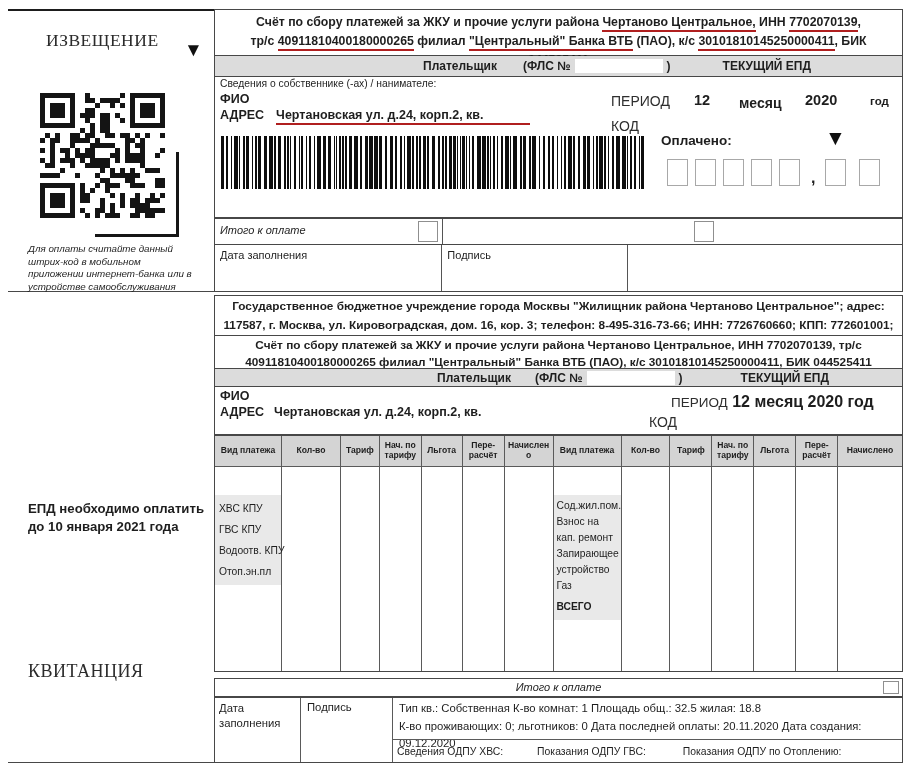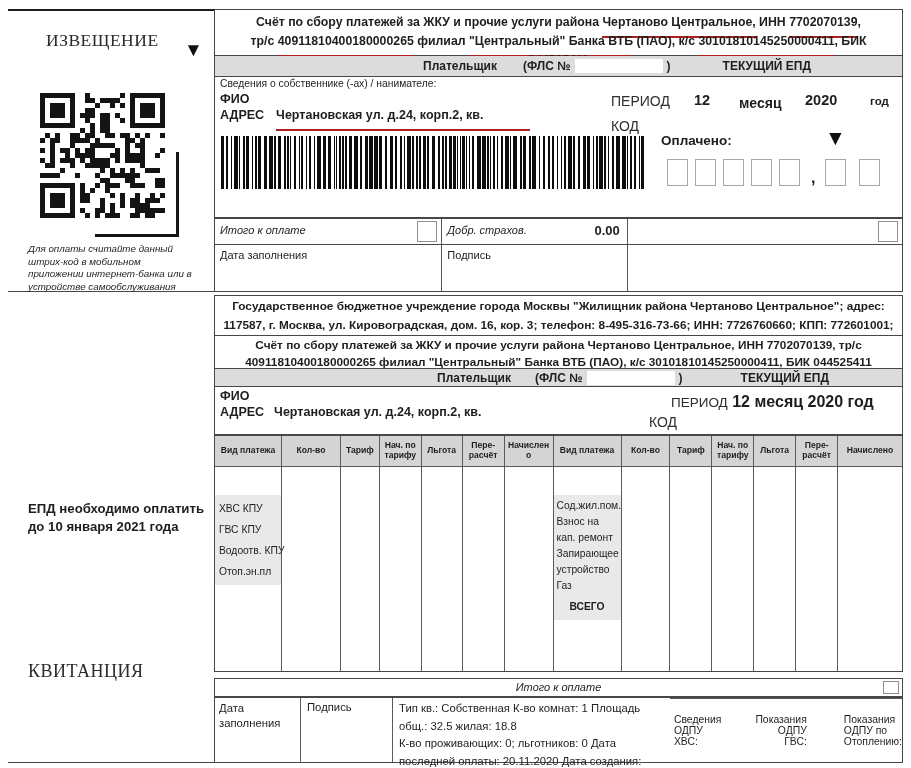--- a/index.html
+++ b/index.html
@@ -5,21 +5,21 @@
   * { margin:0; padding:0; box-sizing:border-box; }
   html,body { background:#fff; }
   #page {
     position:relative; width:911px; height:768px; background:#ffffff;
     font-family:"Liberation Sans", sans-serif; color:#1e1e1e; overflow:hidden;
   }
   .abs { position:absolute; }
   .panel { position:absolute; left:214px; width:689px; background:#fff; }
   .box { border:1.5px solid #474747; }
   .band { background:#dcdcdc; border-left:1.5px solid #474747; border-right:1.5px solid #474747; border-bottom:1.5px solid #474747; }
-  .ru { border-bottom:2.5px solid #b01f1f; padding-bottom:7px; }
+  .ru { border-bottom:2.5px solid #b01f1f; padding-bottom:1px; }
   .ext { padding-right:46px; }
   .tri { color:#101010; line-height:1; }
   .cb { background:#fff; border:1.5px solid #8f8f8f; }
   .obox { position:absolute; width:21px; height:27px; background:#fff; border:1.5px solid #a8a8a8; }
   .serif { font-family:"Liberation Serif", serif; color:#2b2b2b; }
   .it { font-style:italic; }
   .b { font-weight:bold; }
 
   #boxA { top:9px; height:47px; text-align:center; font-size:12.3px; font-weight:600; line-height:1.55; padding:3px 34px; }
   #rowB { top:56px; height:21px; display:flex; align-items:center; font-weight:bold; font-size:12px; }
@@ -39,26 +39,26 @@
   .col { display:flex; flex-direction:column; border-right:1px solid #5a5a5a; }
   .col:last-child { border-right:none; }
   .th { height:31px; background:#d4d4d4; border-bottom:1px solid #5a5a5a;
         font-weight:bold; font-size:8.6px; line-height:1.15; text-align:center;
         display:flex; align-items:center; justify-content:center; padding:1px; overflow-wrap:anywhere; }
   .tb { flex:1; position:relative;margin-top:28px; }
   .svc { background:#e9e9e9; padding:3px 4px; font-size:10.3px; }
   .svc div { line-height:21px; white-space:nowrap; }
   .svc2 { background:#e9e9e9; padding:3px 3px 5px; font-size:10.3px; line-height:1.5; }
   .svc2 div { margin-bottom:1px; }
-  .svc2 .totalrow { font-weight:bold; text-align:center; margin-top:5px; }
+  .svc2 .totalrow { font-weight:bold; text-align:left; margin-top:5px; }
   #rowTotal { top:678px; height:19px; position:absolute; text-align:center; font-size:11px; font-style:italic; line-height:17px; }
   #bottomBlock { top:697px; height:66px; display:flex; font-size:11.3px; }
   .bc1 { width:86px; border-right:1px solid #5a5a5a; padding:3px 4px; line-height:1.3; }
   .bc2 { width:92px; border-right:1px solid #5a5a5a; padding:3px 6px; }
-  .bc3 { flex:1; display:flex; flex-direction:row; }
+  .bc3 { flex:1; display:flex; flex-direction:column; }
   .info { height:41px; padding:2px 6px; line-height:1.55; }
   .meters { border-top:1px solid #5a5a5a; flex:1; display:flex; align-items:center; font-size:10.4px; padding-left:4px; }
 </style>
 </head>
 <body>
 
 <div id="page">
 
   <div class="abs" id="topLine" style="left:8px; top:9px; width:895px; border-top:2px solid #1d1d1d;"></div>
   <div class="abs" style="left:8px; top:762px; width:895px; border-top:1.5px solid #474747;"></div>
@@ -416,24 +416,20 @@
     <div class="abs b" style="left:596px; top:92px; font-size:16px;">,</div>
     <div class="obox" style="left:610px; top:82px;"></div>
     <div class="obox" style="left:644px; top:82px;"></div>
   </div>
 
   <div class="panel box" id="rowD">
     <div class="c1">
       <span class="it" style="position:absolute; left:5px; top:5px; font-size:11px;">Итого к оплате</span>
       <span class="cb" style="position:absolute; right:4px; top:2px; width:20px; height:21px;"></span>
     </div>
-    <div class="c2">
-      <span class="it" style="position:absolute; left:5px; top:5px; font-size:11px;">Добр. страхов.</span>
-      <span class="b" style="position:absolute; right:7px; top:4px; font-size:13px;">0.00</span>
-    </div>
     <div class="c3">
       <span class="it" style="position:absolute; left:5px; top:5px; font-size:11px;margin-top:23px;">Итого с учётом страхования</span>
       <span class="cb" style="position:absolute; right:4px; top:2px; width:20px; height:21px;"></span>
     </div>
   </div>
 
   <div class="panel box" id="rowE" style="border-top:none;">
     <div class="c1">
       <span style="position:absolute; left:5px; top:4px; font-size:11px;">Дата заполнения</span>
     </div>

